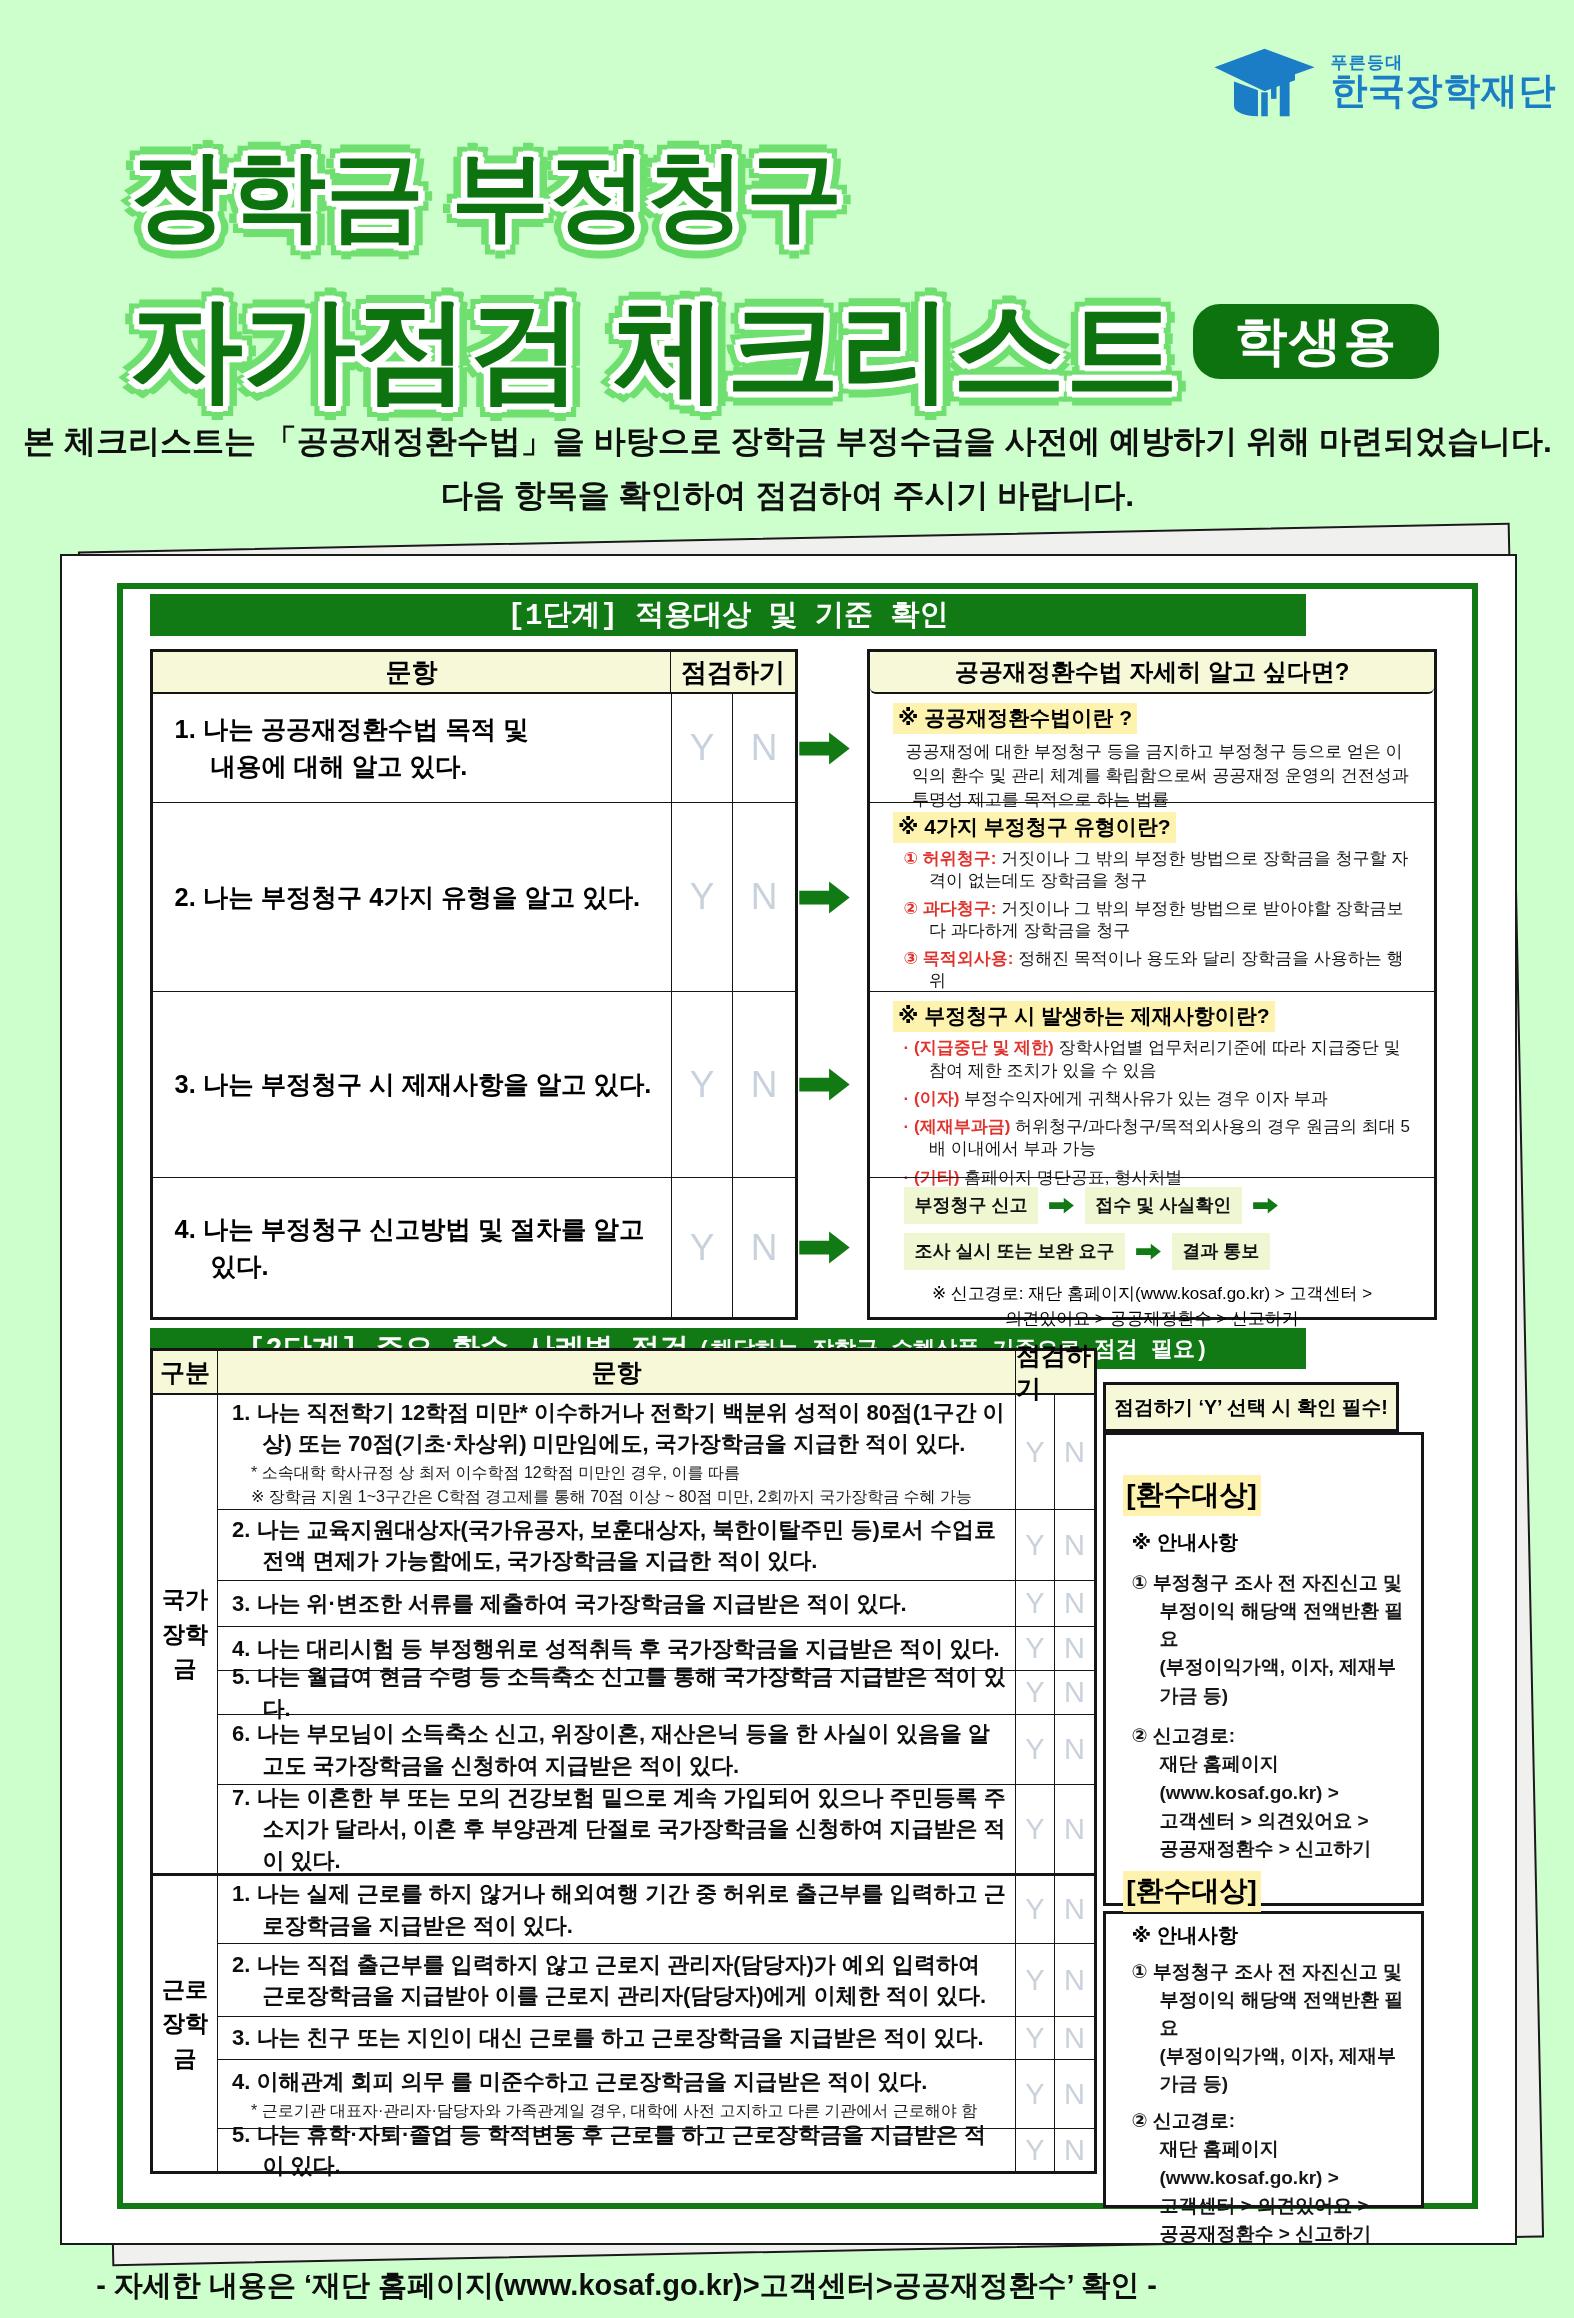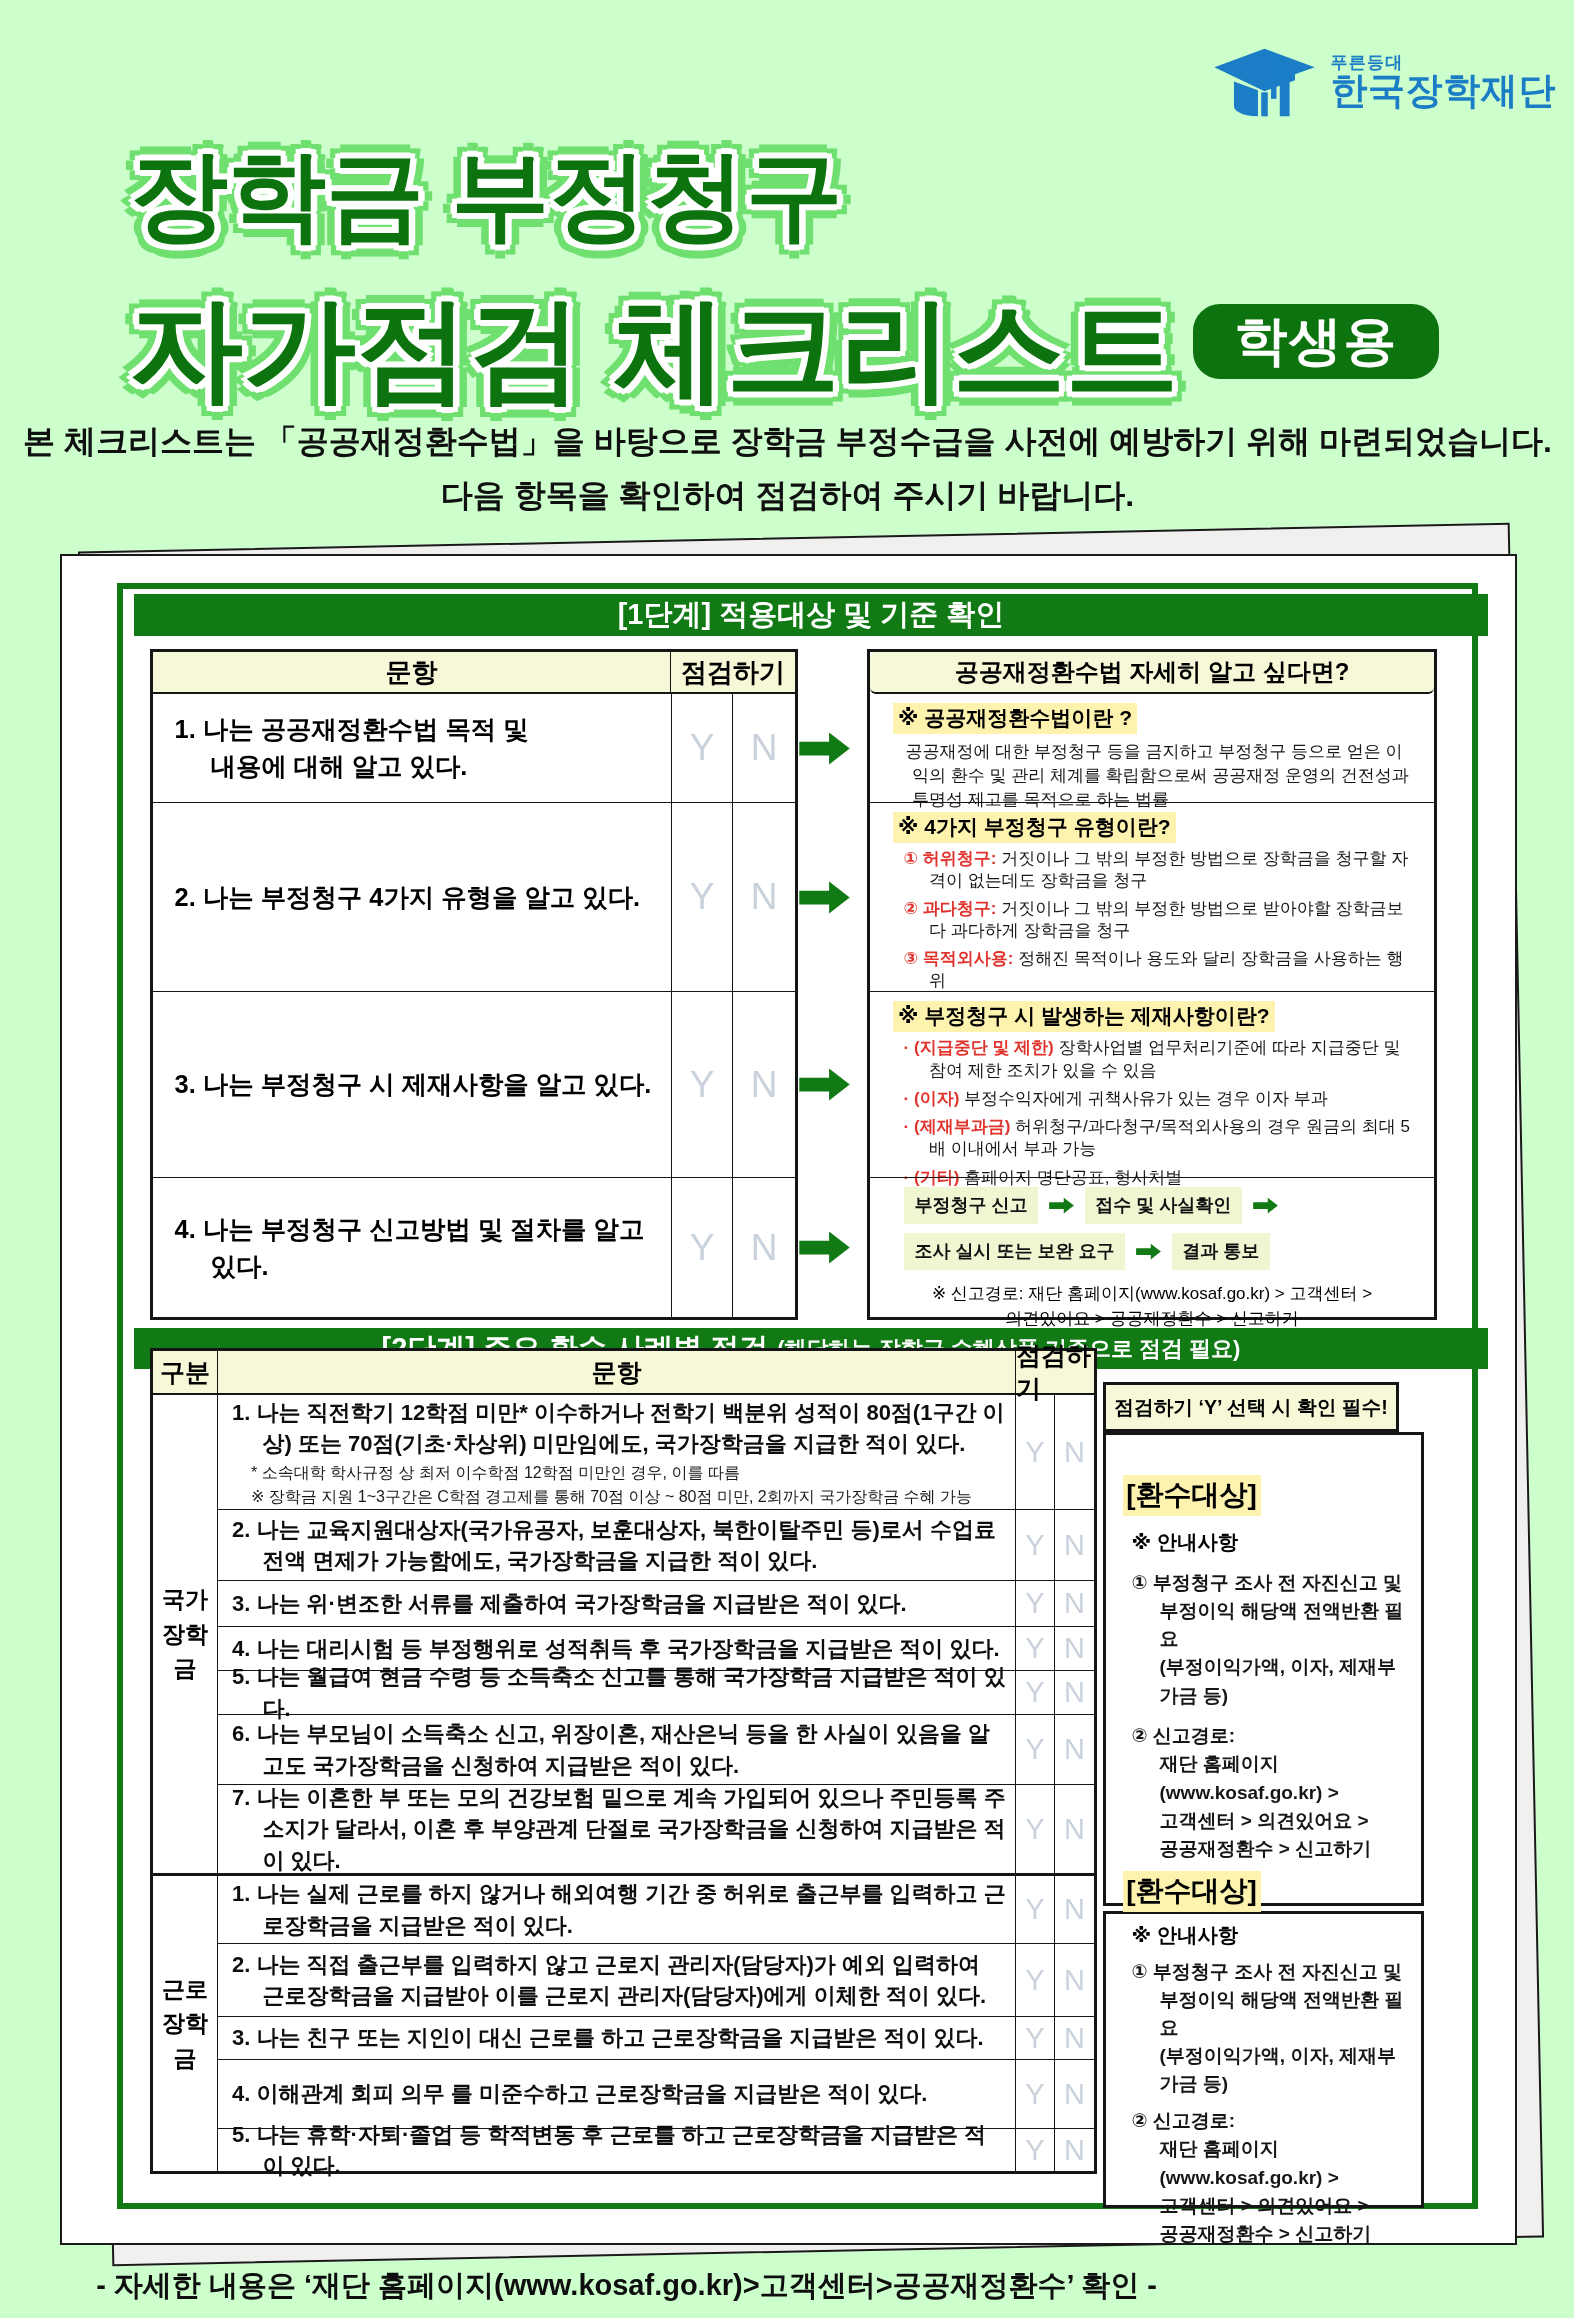--- a/index.html
+++ b/index.html
@@ -56,23 +56,23 @@
     position:absolute;left:95px;top:537px;width:1432px;height:1715px;
     background:#f0f0ee;border:2.5px solid #1a1a1a;transform:rotate(-1.15deg);
   }
   .paper{
     position:absolute;left:60px;top:554px;width:1457px;height:1691px;
     background:#ffffff;border:2.5px solid #1a1a1a;
   }
   .green-frame{position:absolute;left:55px;top:27px;right:37px;bottom:34px;border:6.4px solid var(--green);}
 
   .banner{
-    position:absolute;left:72px;width:1354px;height:42px;background:var(--green);
+    position:absolute;left:88px;width:1156px;height:42px;background:var(--green);
     color:#fff;display:flex;align-items:center;justify-content:center;gap:9px;
-    font-weight:bold;font-size:29px;
+    font-weight:bold;font-size:29px;font-family:Liberation Mono, monospace;
   }
   .banner .sub{font-size:22px;font-weight:bold;}
 
   
   .grid{position:absolute;display:grid;border:3.2px solid var(--ink);background:#fff;}
   .cell{display:flex;align-items:center;}
   .hd{background:var(--cream);justify-content:center;font-weight:bold;border-bottom:2.5px solid var(--ink);}
   .bt{border-top:1.9px solid var(--ink);}
   .bt4{border-top:3.2px solid var(--ink);}
   .br{border-right:1.9px solid var(--ink);}
@@ -347,20 +347,21 @@
       <div class="cell yn bt">N</div>
 
       <div class="cell qcell br bt">
           <div class="qtext">3. 나는 친구 또는 지인이 대신 근로를 하고 근로장학금을 지급받은 적이 있다.</div>
         </div>
       <div class="cell yn br2 bt">Y</div>
       <div class="cell yn bt">N</div>
 
       <div class="cell qcell br bt">
         <div class="qtext">4. 이해관계 회피 의무 를 미준수하고 근로장학금을 지급받은 적이 있다.</div>
+        <div class="qnote">* 근로기관 대표자·관리자·담당자와 가족관계일 경우, 대학에 사전 고지하고 다른 기관에서 근로해야 함</div>
       </div>
       <div class="cell yn br2 bt">Y</div>
       <div class="cell yn bt">N</div>
 
       <div class="cell qcell br bt">
           <div class="qtext">5. 나는 휴학·자퇴·졸업 등 학적변동 후 근로를 하고 근로장학금을 지급받은 적이 있다.</div>
         </div>
       <div class="cell yn br2 bt">Y</div>
       <div class="cell yn bt">N</div>
     </div>

